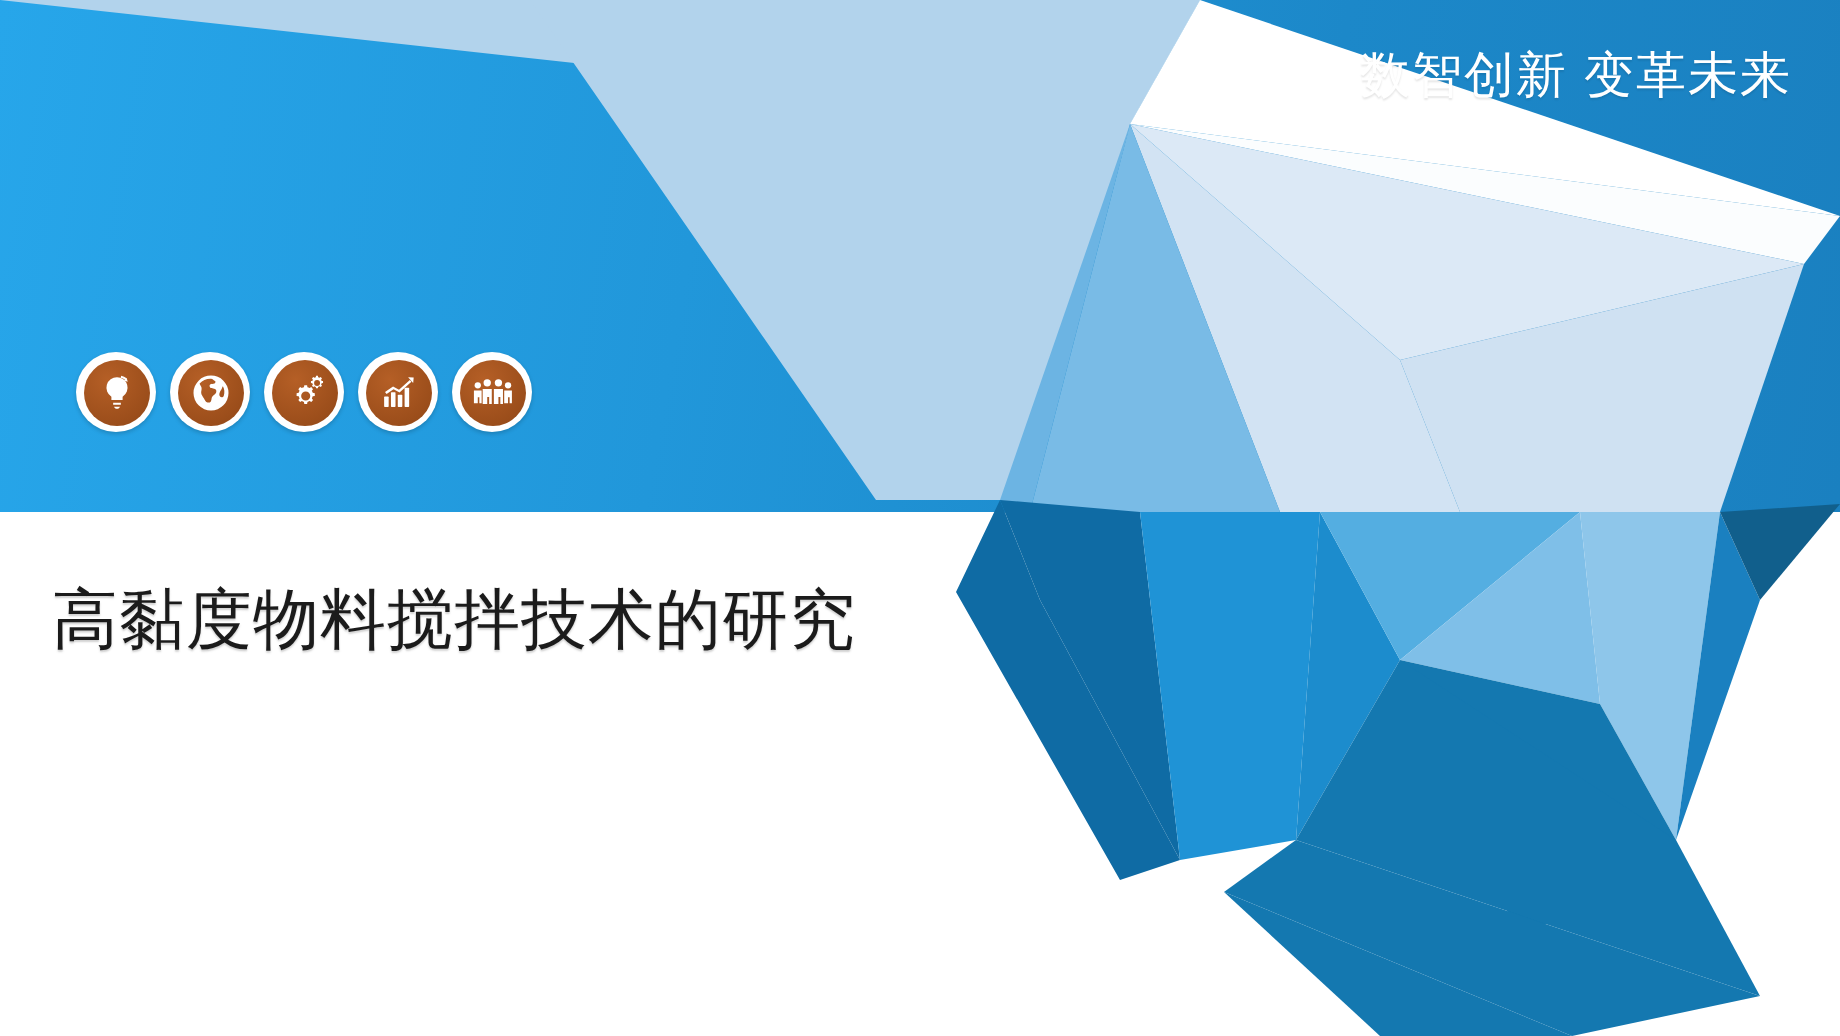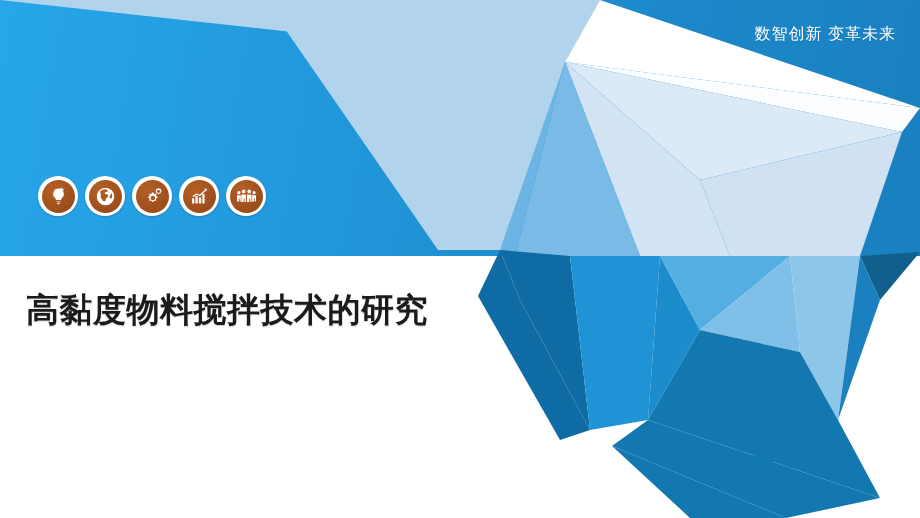--- a/index.html
+++ b/index.html
@@ -37,21 +37,21 @@
     width: 920px;
     height: 518px;
   }
 
   
   #tagline {
     position: absolute;
     right: 24px;
     top: 26px;
     color: #ffffff;
-    font-size: 16px;
+    font-size: 25px;
     letter-spacing: 1px;
     line-height: 1;
     white-space: nowrap;
     text-shadow: 0 1px 1px rgba(0,0,0,0.10);
   }
 
   
   #icon-row {
     position: absolute;
     left: 38px;
@@ -91,21 +91,21 @@
   
   #title-block {
     position: absolute;
     left: 26px;
     top: 288px;
     width: 560px;
   }
   .title-line {
     color: #1b1b1b;
     font-size: 33px;
-    font-weight: bold;
+    font-weight: normal;
     line-height: 1.32;
     letter-spacing: 0.5px;
     white-space: nowrap;
     text-shadow: 0 1px 1px rgba(120,120,120,0.35);
   }
 </style>
 </head>
 <body>
 
 <div id="slide">

